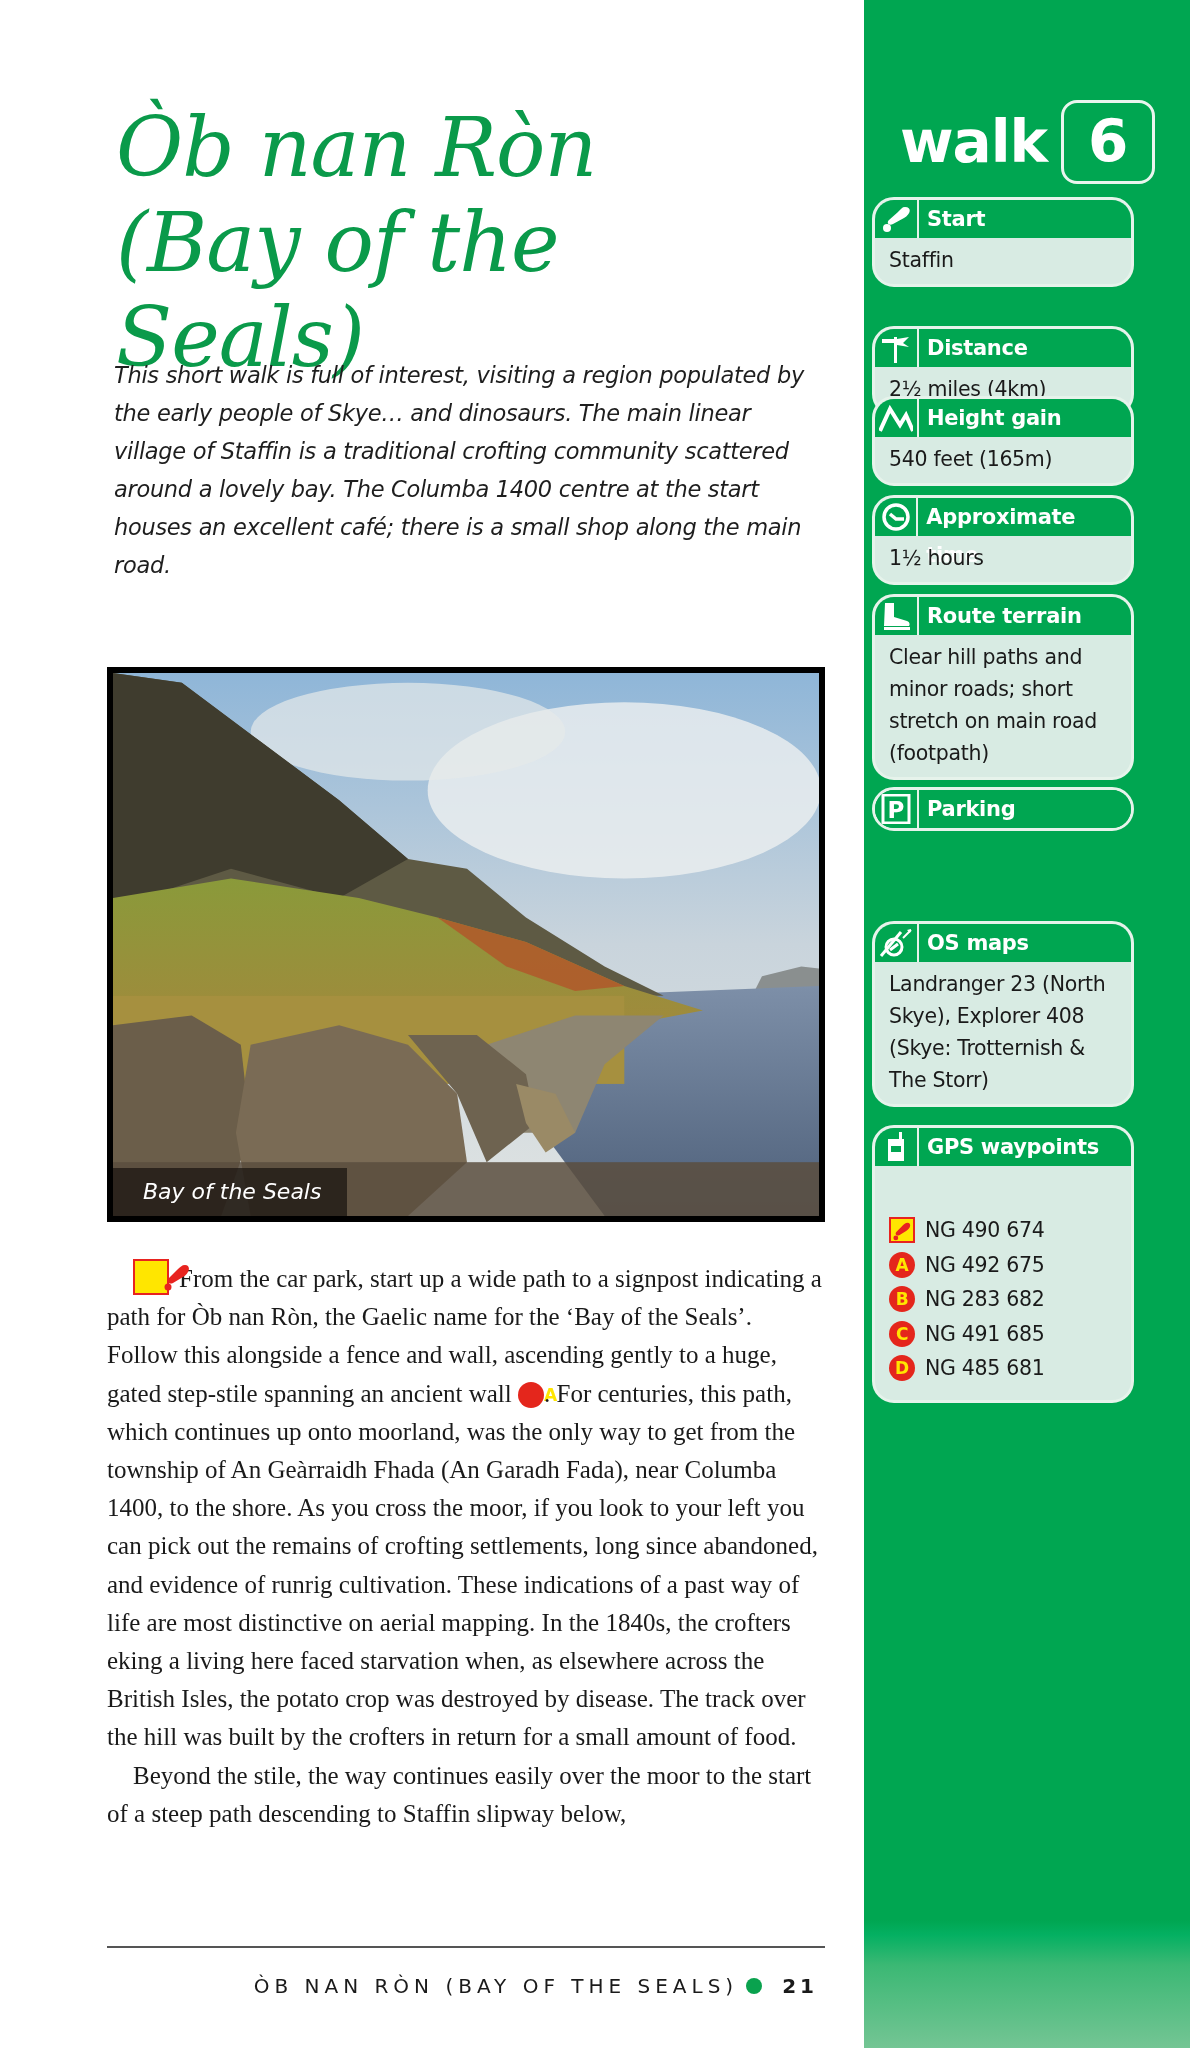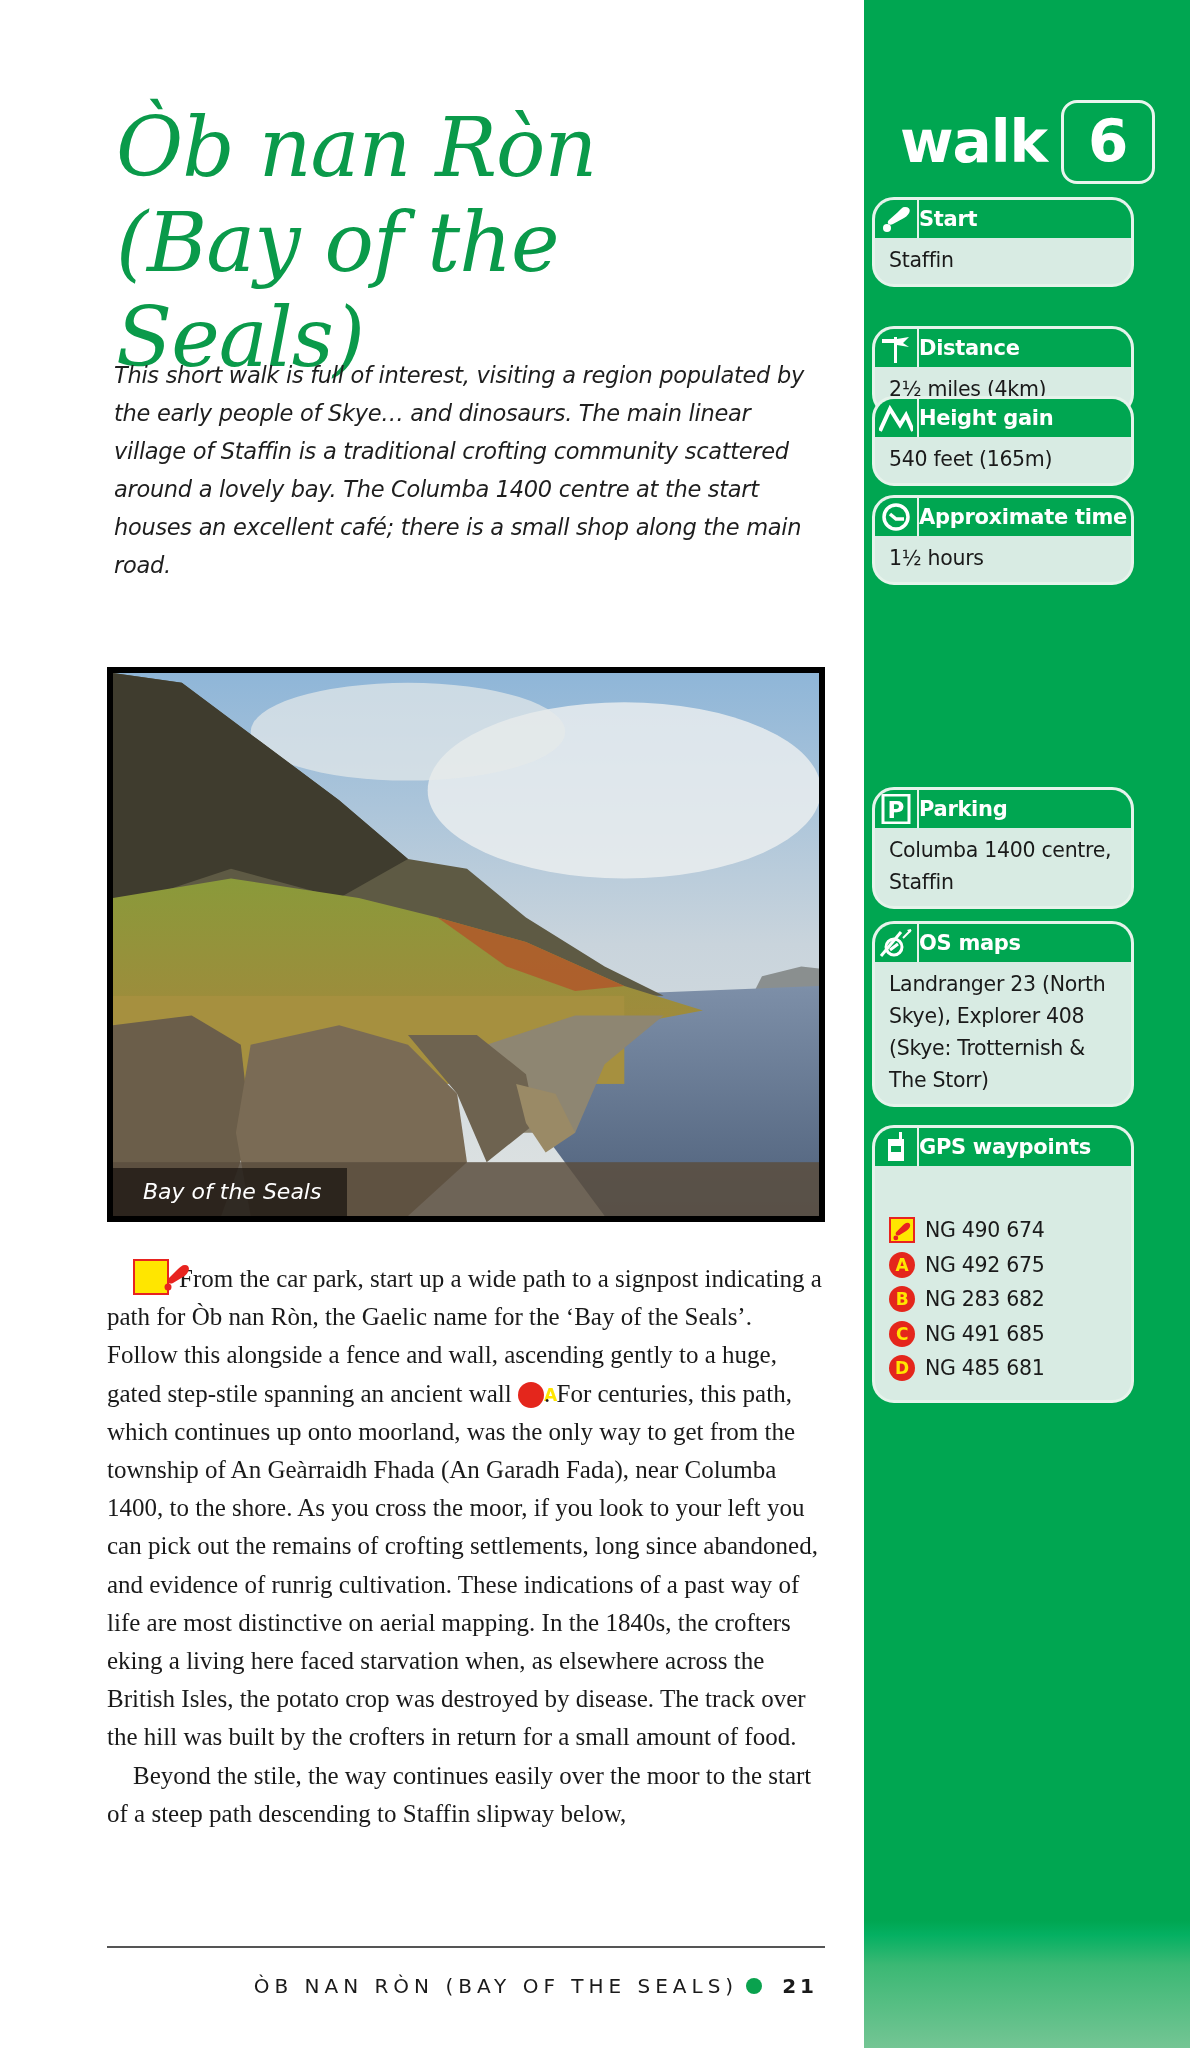--- a/index.html
+++ b/index.html
@@ -75,21 +75,21 @@
     }
     .card-head {
       height: 38px; background: #00a651; display: flex; align-items: stretch;
       border-bottom: 0;
     }
     .card-icon {
       width: 44px; border-right: 2px solid #e6f3eb; display: flex; align-items: center; justify-content: center;
     }
     .card-icon svg { width: 34px; height: 30px; }
     .card-label {
-      color: #fff; font-family: "DejaVu Sans", sans-serif; font-weight: bold;
+      padding-left: 8px; color: #fff; font-family: "DejaVu Sans", sans-serif; font-weight: bold;
       font-size: 21px; line-height: 38px; letter-spacing: -0.3px;
     }
     .card-body {
       padding: 6px 14px 8px 14px; font-family: "DejaVu Sans", sans-serif; font-size: 20.5px;
       line-height: 32px; color: #1a1a1a; letter-spacing: -0.3px;
     }
     .gps-row { display: flex; align-items: center; height: 34.5px; }
     .gps-mark {
       width: 26px; height: 26px; border-radius: 50%; background: #e4261c; color: #ffe600;
       font-family: "DejaVu Sans", sans-serif; font-weight: bold; font-size: 17px; line-height: 26px; text-align: center;
@@ -213,32 +213,43 @@
         <svg viewBox="0 0 34 30">
             <circle cx="17" cy="15" r="12" fill="none" stroke="#fff" stroke-width="3.5"></circle>
             <polyline points="11,12 17,17 25,17" fill="none" stroke="#fff" stroke-width="3.5"></polyline>
           </svg>
       </span>
       <span class="card-label">Approximate time</span>
     </div>
     <div class="card-body">1½ hours</div>
   </div>
 
+  <div class="card" style="top:594px;">
+    <div class="card-head">
+      <span class="card-icon">
+        <svg viewBox="0 0 34 30">
+            <path d="M6 2 H15 V16 L28 20 C31 21 31 24 30 25 H5 Z" fill="#fff"></path>
+            <rect x="5" y="26" width="26" height="3" fill="#fff"></rect>
+          </svg>
+      </span>
+      <span class="card-label">Route terrain</span>
+    </div>
+    <div class="card-body">Clear hill paths and minor roads; short stretch on main road (footpath)</div>
+  </div>
 
   <div class="card" style="top:787px;">
     <div class="card-head">
       <span class="card-icon">
         <svg viewBox="0 0 34 30">
             <rect x="4" y="1" width="26" height="28" fill="none" stroke="#fff" stroke-width="3"></rect>
             <text x="17" y="24" text-anchor="middle" font-family="DejaVu Sans, sans-serif" font-weight="bold" font-size="23" fill="#fff">P</text>
           </svg>
       </span>
       <span class="card-label">Parking</span>
     </div>
-    <div class="card-body">Columba 1400 centre, Staffin</div>
   </div>
 
   <div class="card" style="top:921px;">
     <div class="card-head">
       <span class="card-icon">
         <svg viewBox="0 0 34 30">
             <line x1="2" y1="28" x2="22" y2="4" stroke="#fff" stroke-width="3"></line>
             <circle cx="15" cy="19" r="8" fill="none" stroke="#fff" stroke-width="3"></circle>
             <line x1="11" y1="22" x2="19" y2="16" stroke="#fff" stroke-width="3"></line>
             <line x1="24" y1="10" x2="32" y2="2" stroke="#fff" stroke-width="2"></line>

